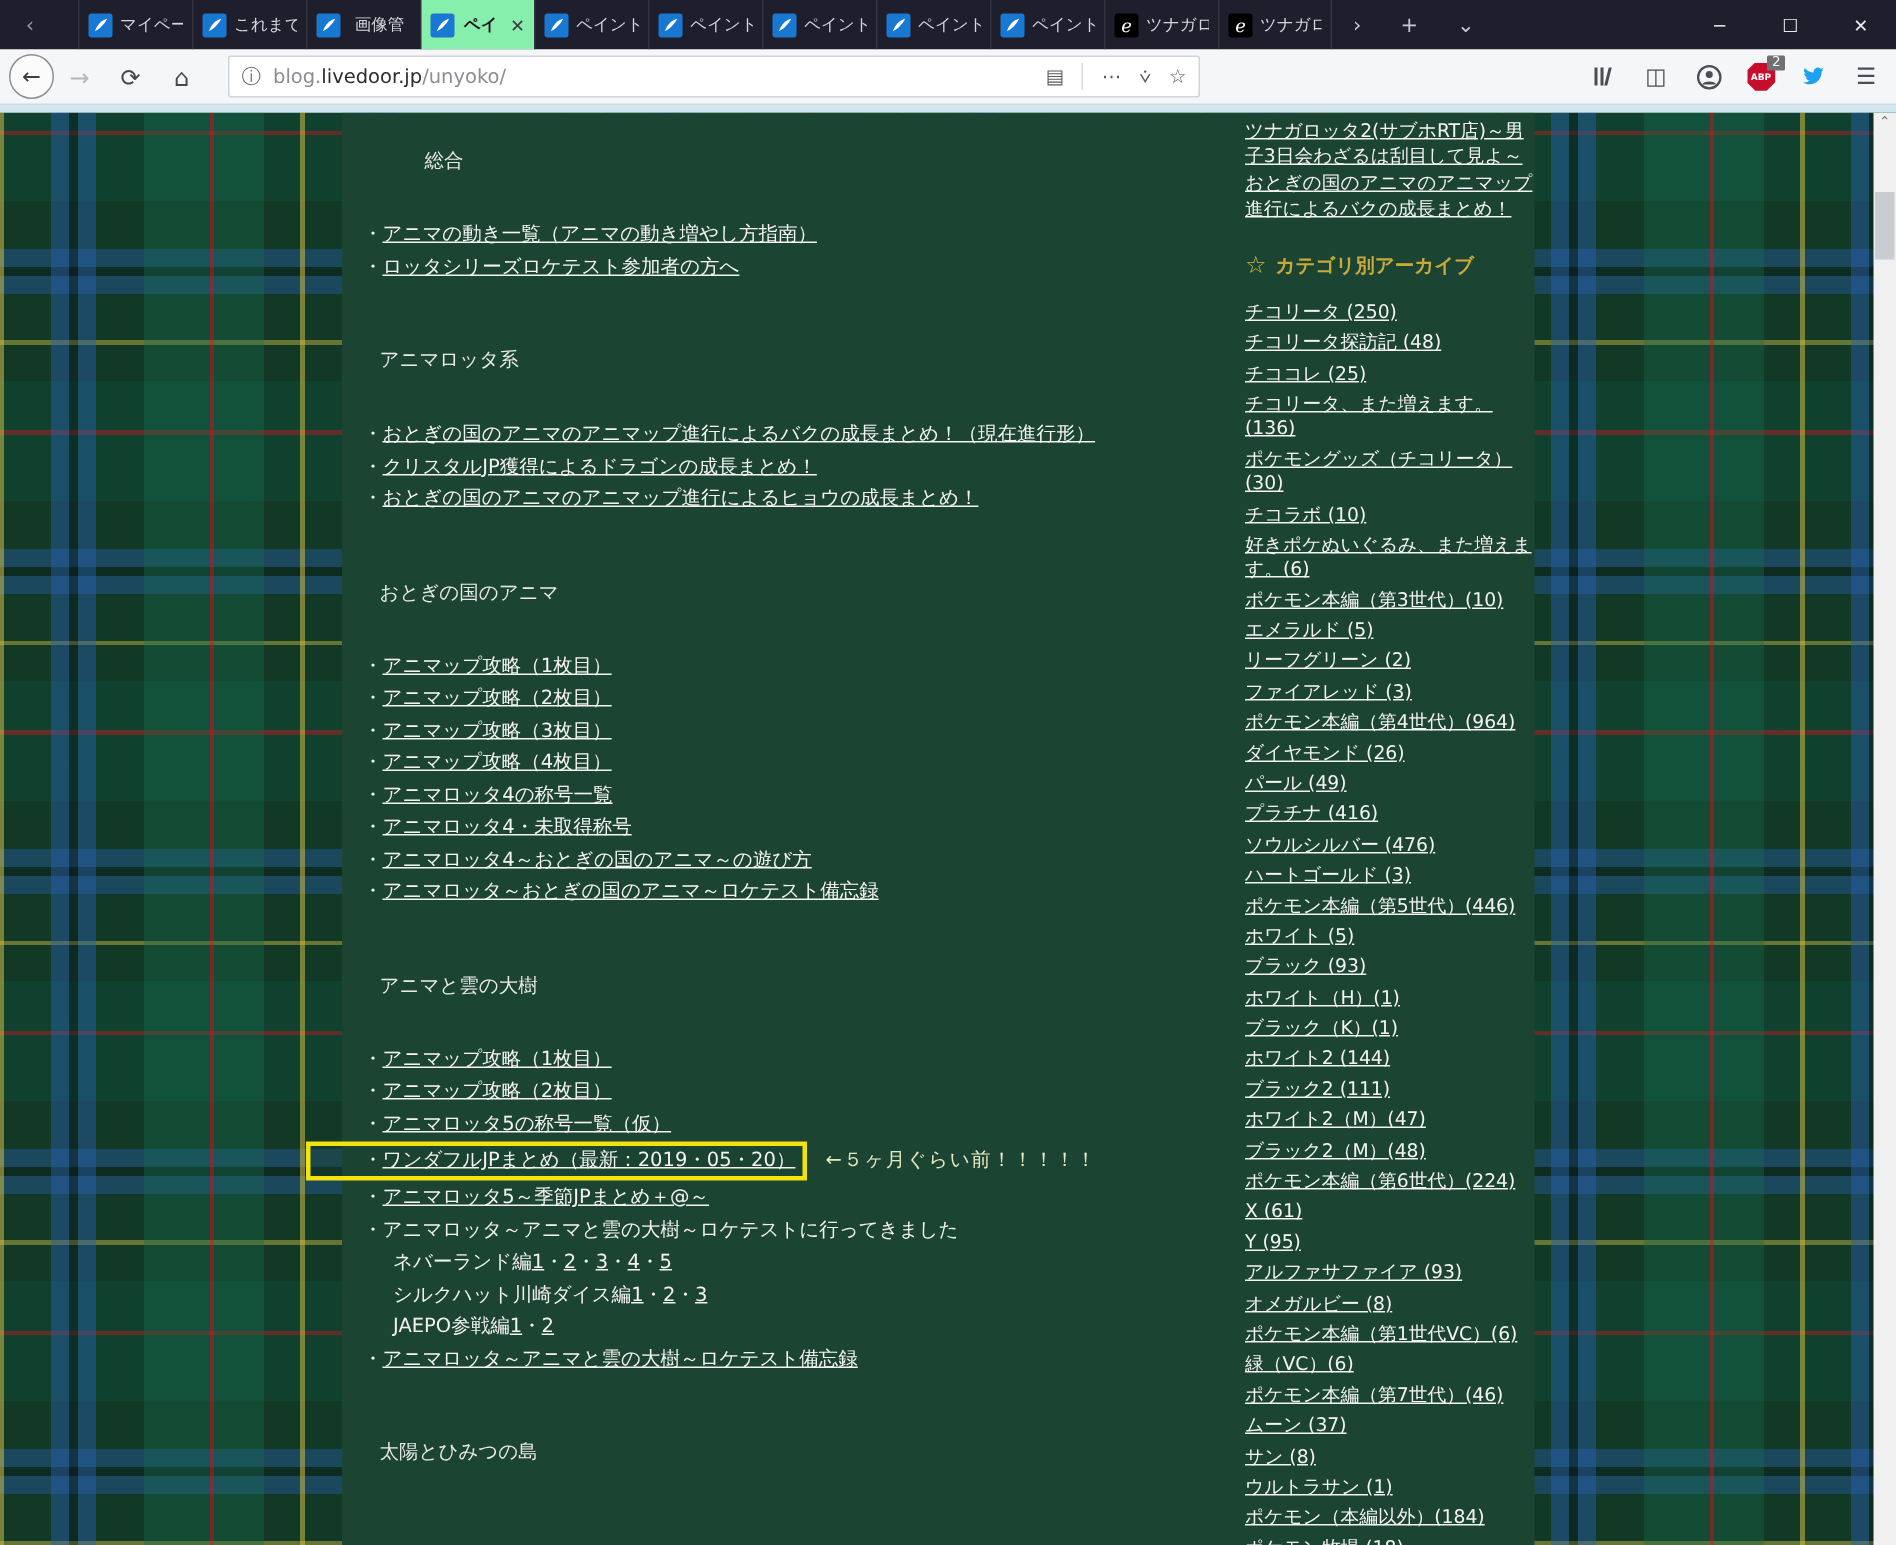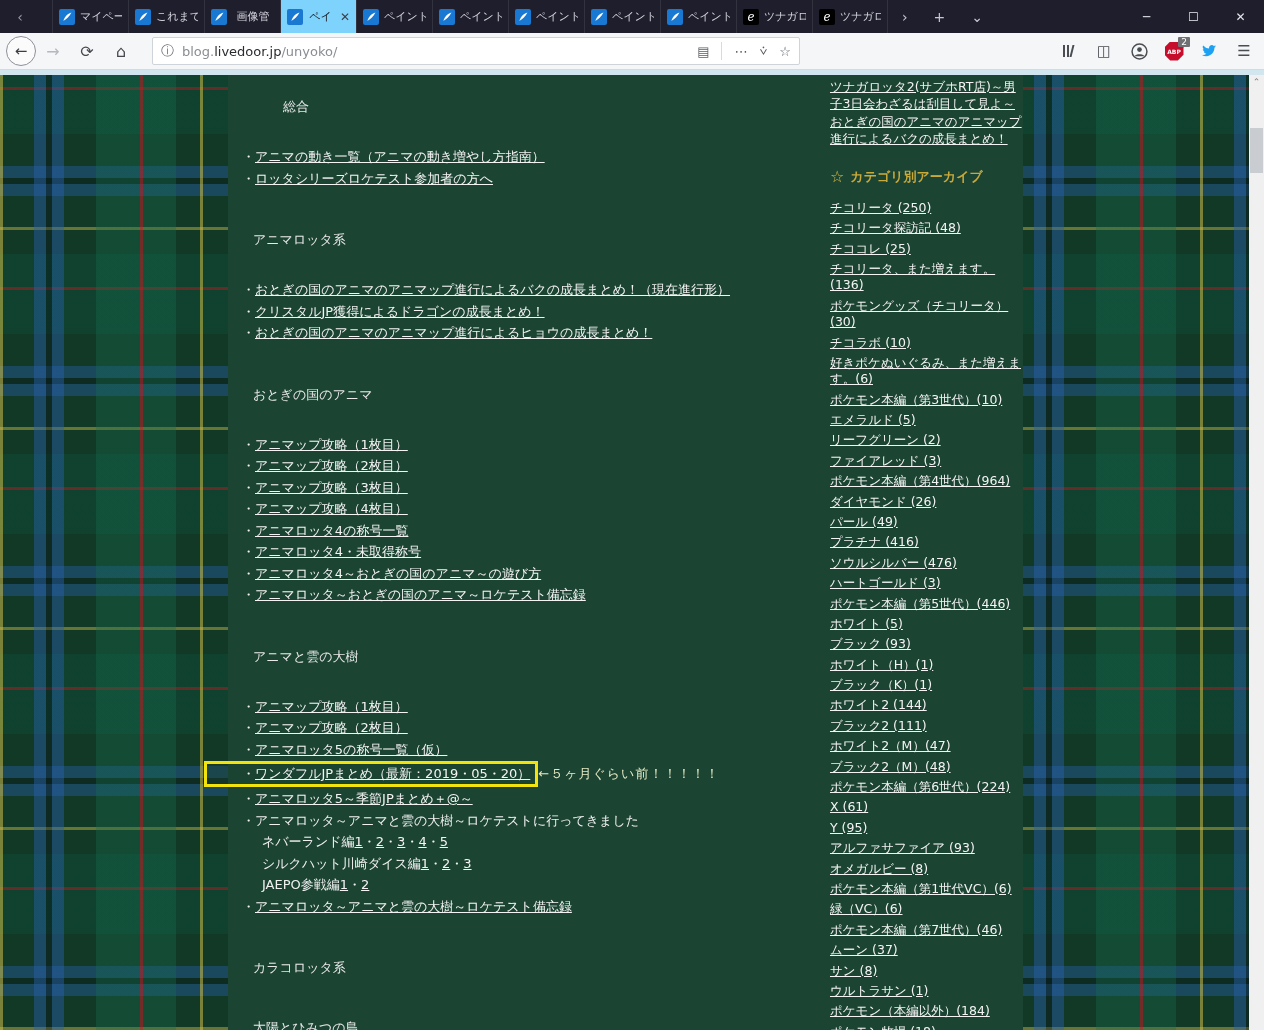--- a/index.html
+++ b/index.html
@@ -9,21 +9,21 @@
   
   .tabbar { position:absolute; left:0; top:0; width:1264px; height:33px;
     background:#1f1e2d; display:flex; align-items:stretch; z-index:30; }
   .tab-scroll { width:40px; display:flex; align-items:center; justify-content:center;
     color:#9b9aa6; font-size:14px; }
   .tab-strip { display:flex; margin-left:12px; }
   .tab { width:76px; display:flex; align-items:center; gap:5px; padding:0 6px;
     border-left:1px solid #33323f; color:#d6d5dd; font-size:11px; overflow:hidden;
     white-space:nowrap; position:relative; }
   .tab:last-child { border-right:1px solid #33323f; }
-  .tab.active { background:#7dd3fc; color:#16151c; }
+  .tab.active { background:#86efac; color:#16151c;font-weight:bold; }
   .tab .fav { width:16px; height:16px; flex:0 0 16px; border-radius:2px;
     display:flex; align-items:center; justify-content:center; }
   .fav.livedoor { background:#1878d2; }
   .fav.e { background:#000; color:#fff; font-family:"DejaVu Serif",serif;
     font-style:italic; font-size:12px; }
   .tab .ttl { flex:1; overflow:hidden;text-align:center; }
   .tab .cls { font-size:12px; color:#3e3d45; padding-left:2px; }
   .tab-tools { display:flex; align-items:center; gap:26px; margin-left:14px;
     color:#c9c8d2; font-size:14px; }
   .win-btns { position:absolute; right:0; top:0; height:33px; display:flex; }
@@ -83,21 +83,21 @@
     font-size:13px; color:#f1f1f1; }
   .sec-h { margin:42px 0 30px 11px; color:#e9e9e9; }
   .sec-h.first { margin-top:23px;margin-left:41px; }
   .item { line-height:21.5px; white-space:nowrap; }
   .item a, .side a { color:#f4f4f4; text-decoration:underline; cursor:pointer; }
   .item .bullet { text-decoration:none; }
   .sub { padding-left:20px; }
   .hl-row { display:flex; align-items:center; height:26px; margin:1px 0; }
   .hl-box { display:inline-flex; align-items:center; border:3px solid #f2e20e;
     margin-left:-38px; padding:0 5px 1px 35px; height:26px; background:rgba(28,68,51,.4); }
-  .annot { color:#e6e9c2; margin-left:0; letter-spacing:1px; }
+  .annot { color:#e6e9c2; margin-left:12px; letter-spacing:1px; }
 
   .side { position:absolute; left:602px; top:0; width:192px; font-size:12.5px;
     color:#f1f1f1; }
   .side-link { display:block; line-height:16.5px; margin-bottom:2px; padding-top:0; }
   .side { padding-top:4px; }
   .arch-h { margin:20px 0 14px 0; color:#c9a93a; font-weight:bold; font-size:13px;
     display:flex; align-items:center; gap:6px; }
   .arch-h .star { color:#d9b93e; font-size:16px; font-weight:normal; }
   .cat { display:block; line-height:16.3px; margin-bottom:4.1px; }
 
@@ -284,21 +284,20 @@
             <a class="lnk">ワンダフルJPまとめ（最新：2019・05・20）</a>
           </span>
           <span class="annot">←５ヶ月ぐらい前！！！！！</span>
         </div>
         <div class="item"><span class="bullet">・</span><a class="lnk">アニマロッタ5～季節JPまとめ＋@～</a></div>
         <div class="item"><span class="bullet">・</span><span>アニマロッタ～アニマと雲の大樹～ロケテストに行ってきました</span></div>
         <div class="item sub"><span>ネバーランド編</span><a class="lnk">1</a><span>・</span><a class="lnk">2</a><span>・</span><a class="lnk">3</a><span>・</span><a class="lnk">4</a><span>・</span><a class="lnk">5</a></div>
         <div class="item sub"><span>シルクハット川崎ダイス編</span><a class="lnk">1</a><span>・</span><a class="lnk">2</a><span>・</span><a class="lnk">3</a></div>
         <div class="item sub"><span>JAEPO参戦編</span><a class="lnk">1</a><span>・</span><a class="lnk">2</a></div>
         <div class="item"><span class="bullet">・</span><a class="lnk">アニマロッタ～アニマと雲の大樹～ロケテスト備忘録</a></div>
-        <div class="sec-h">カラコロッタ系</div>
         <div class="sec-h">太陽とひみつの島</div>
       </div>
     <div class="side">
       <div id="side-recent">
           <a class="side-link">ツナガロッタ2(サブホRT店)～男子3日会わざるは刮目して見よ～</a>
           <a class="side-link">おとぎの国のアニマのアニマップ進行によるバクの成長まとめ！</a>
         </div>
       <div class="arch-h">
         <span class="star">☆</span>
         <span>カテゴリ別アーカイブ</span>

